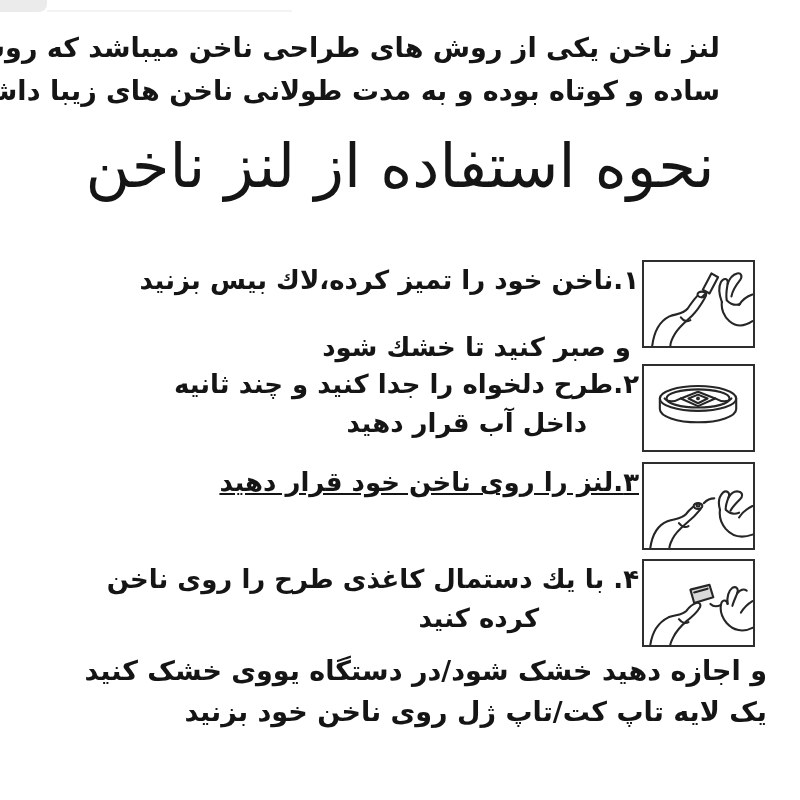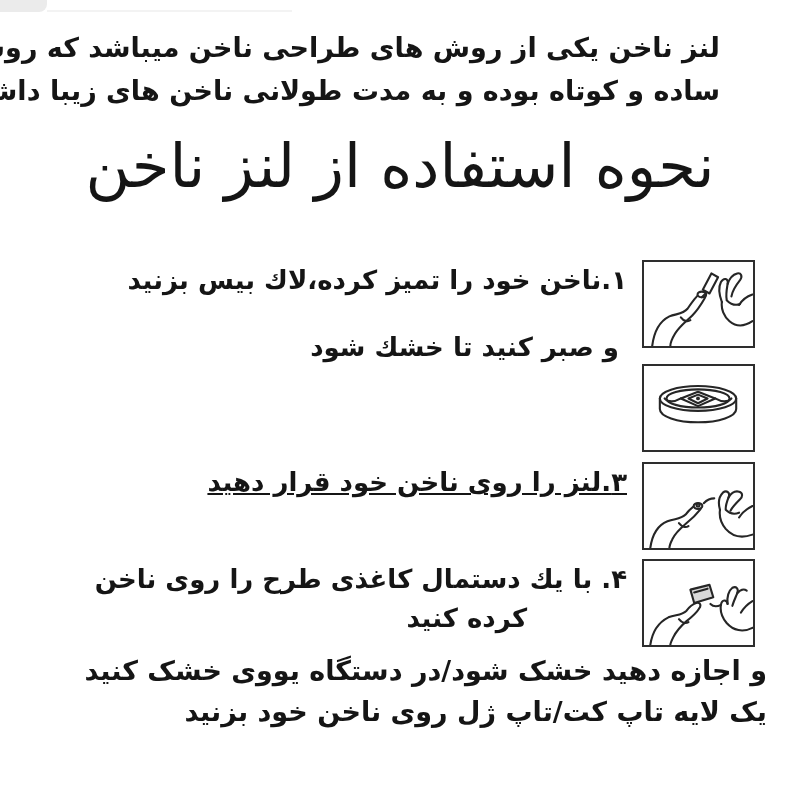--- a/index.html
+++ b/index.html
@@ -10,21 +10,21 @@
   .topbar{position:absolute;top:0;left:0;width:47px;height:12px;background:#ebebeb;border-radius:0 0 8px 0;}
   .topline{position:absolute;top:10px;left:47px;width:245px;height:2px;background:#f3f3f3;}
 
   .intro{position:absolute;top:26px;right:80px;direction:rtl;text-align:right;
          font-size:27px;font-weight:bold;line-height:43px;white-space:nowrap;}
 
   .title{position:absolute;top:130px;left:0;width:100%;text-align:center;direction:rtl;
          font-size:61px;font-weight:normal;letter-spacing:-1px;}
 
   .step{position:absolute;right:45px;width:715px;display:flex;flex-direction:row-reverse;
-        justify-content:flex-start;align-items:flex-start;gap:15px;}
+        justify-content:flex-start;align-items:flex-start;gap:3px;}
   .s1{top:260px;} .s2{top:364px;} .s3{top:462px;text-decoration:underline;} .s4{top:559px;}
   .pic{width:113px;height:88px;border:2.5px solid #2e2e2e;box-sizing:border-box;background:#fff;flex:none;}
   .pic svg{width:100%;height:100%;display:block;}
   .txt{flex:1;direction:rtl;text-align:right;font-size:26px;font-weight:bold;line-height:39px;padding-top:1px;white-space:nowrap;}
   .ind8{padding-right:8px;margin-top:28px;} .ind52{padding-right:52px;} .ind100{padding-right:100px;}
 
   .outro{position:absolute;top:650px;right:33px;direction:rtl;text-align:right;
          font-size:27px;font-weight:bold;line-height:41px;white-space:nowrap;}
 
   .ln{stroke:#262626;stroke-width:2.2;fill:none;stroke-linecap:round;stroke-linejoin:round;}
@@ -72,20 +72,24 @@
         <ellipse class="ln" cx="56" cy="34" rx="40" ry="13"></ellipse>
         <ellipse class="ln" cx="56" cy="34" rx="33" ry="9.5"></ellipse>
         <path class="ln" d="M16 34 L16 45 A40 14 0 0 0 96 45 L96 34"></path>
         <path class="ln" d="M56 27 L74 34 L56 42 L38 34 Z"></path>
         <path class="ln" d="M56 30 L66 34 L56 39 L46 34 Z"></path>
         <circle class="filld" cx="56" cy="34" r="2"></circle>
         <path class="ln" d="M38 34 C31 38 25 38 21 34"></path>
         <path class="ln" d="M74 34 C81 38 87 38 91 34"></path>
       </svg>
     </div>
+    <div class="txt">
+      <div>۲.طرح دلخواه را جدا کنید و چند ثانیه</div>
+      <div class="ind52">داخل آب قرار دهید</div>
+    </div>
   </div>
 
   <div class="step s3">
     <div class="pic">
       <svg viewBox="0 0 113 88">
         <path class="ln" d="M6 88 C8 74 14 64 24 60 C32 57 38 58 43 53 C46 49 50 45 54 43 C58 41 61 44 58 48 C54 53 50 57 45 61 C38 67 32 72 29 79 C27 83 26 86 26 88"></path>
         <path class="ln" d="M36 62 C39 66 43 67 46 65"></path>
         <ellipse class="ln fillw" cx="56" cy="44" rx="4.5" ry="3"></ellipse>
         <circle class="ln" cx="56" cy="43" r="1.6"></circle>
         <path class="ln" d="M113 74 C102 78 92 76 85 68 C80 62 78 55 79 48"></path>

